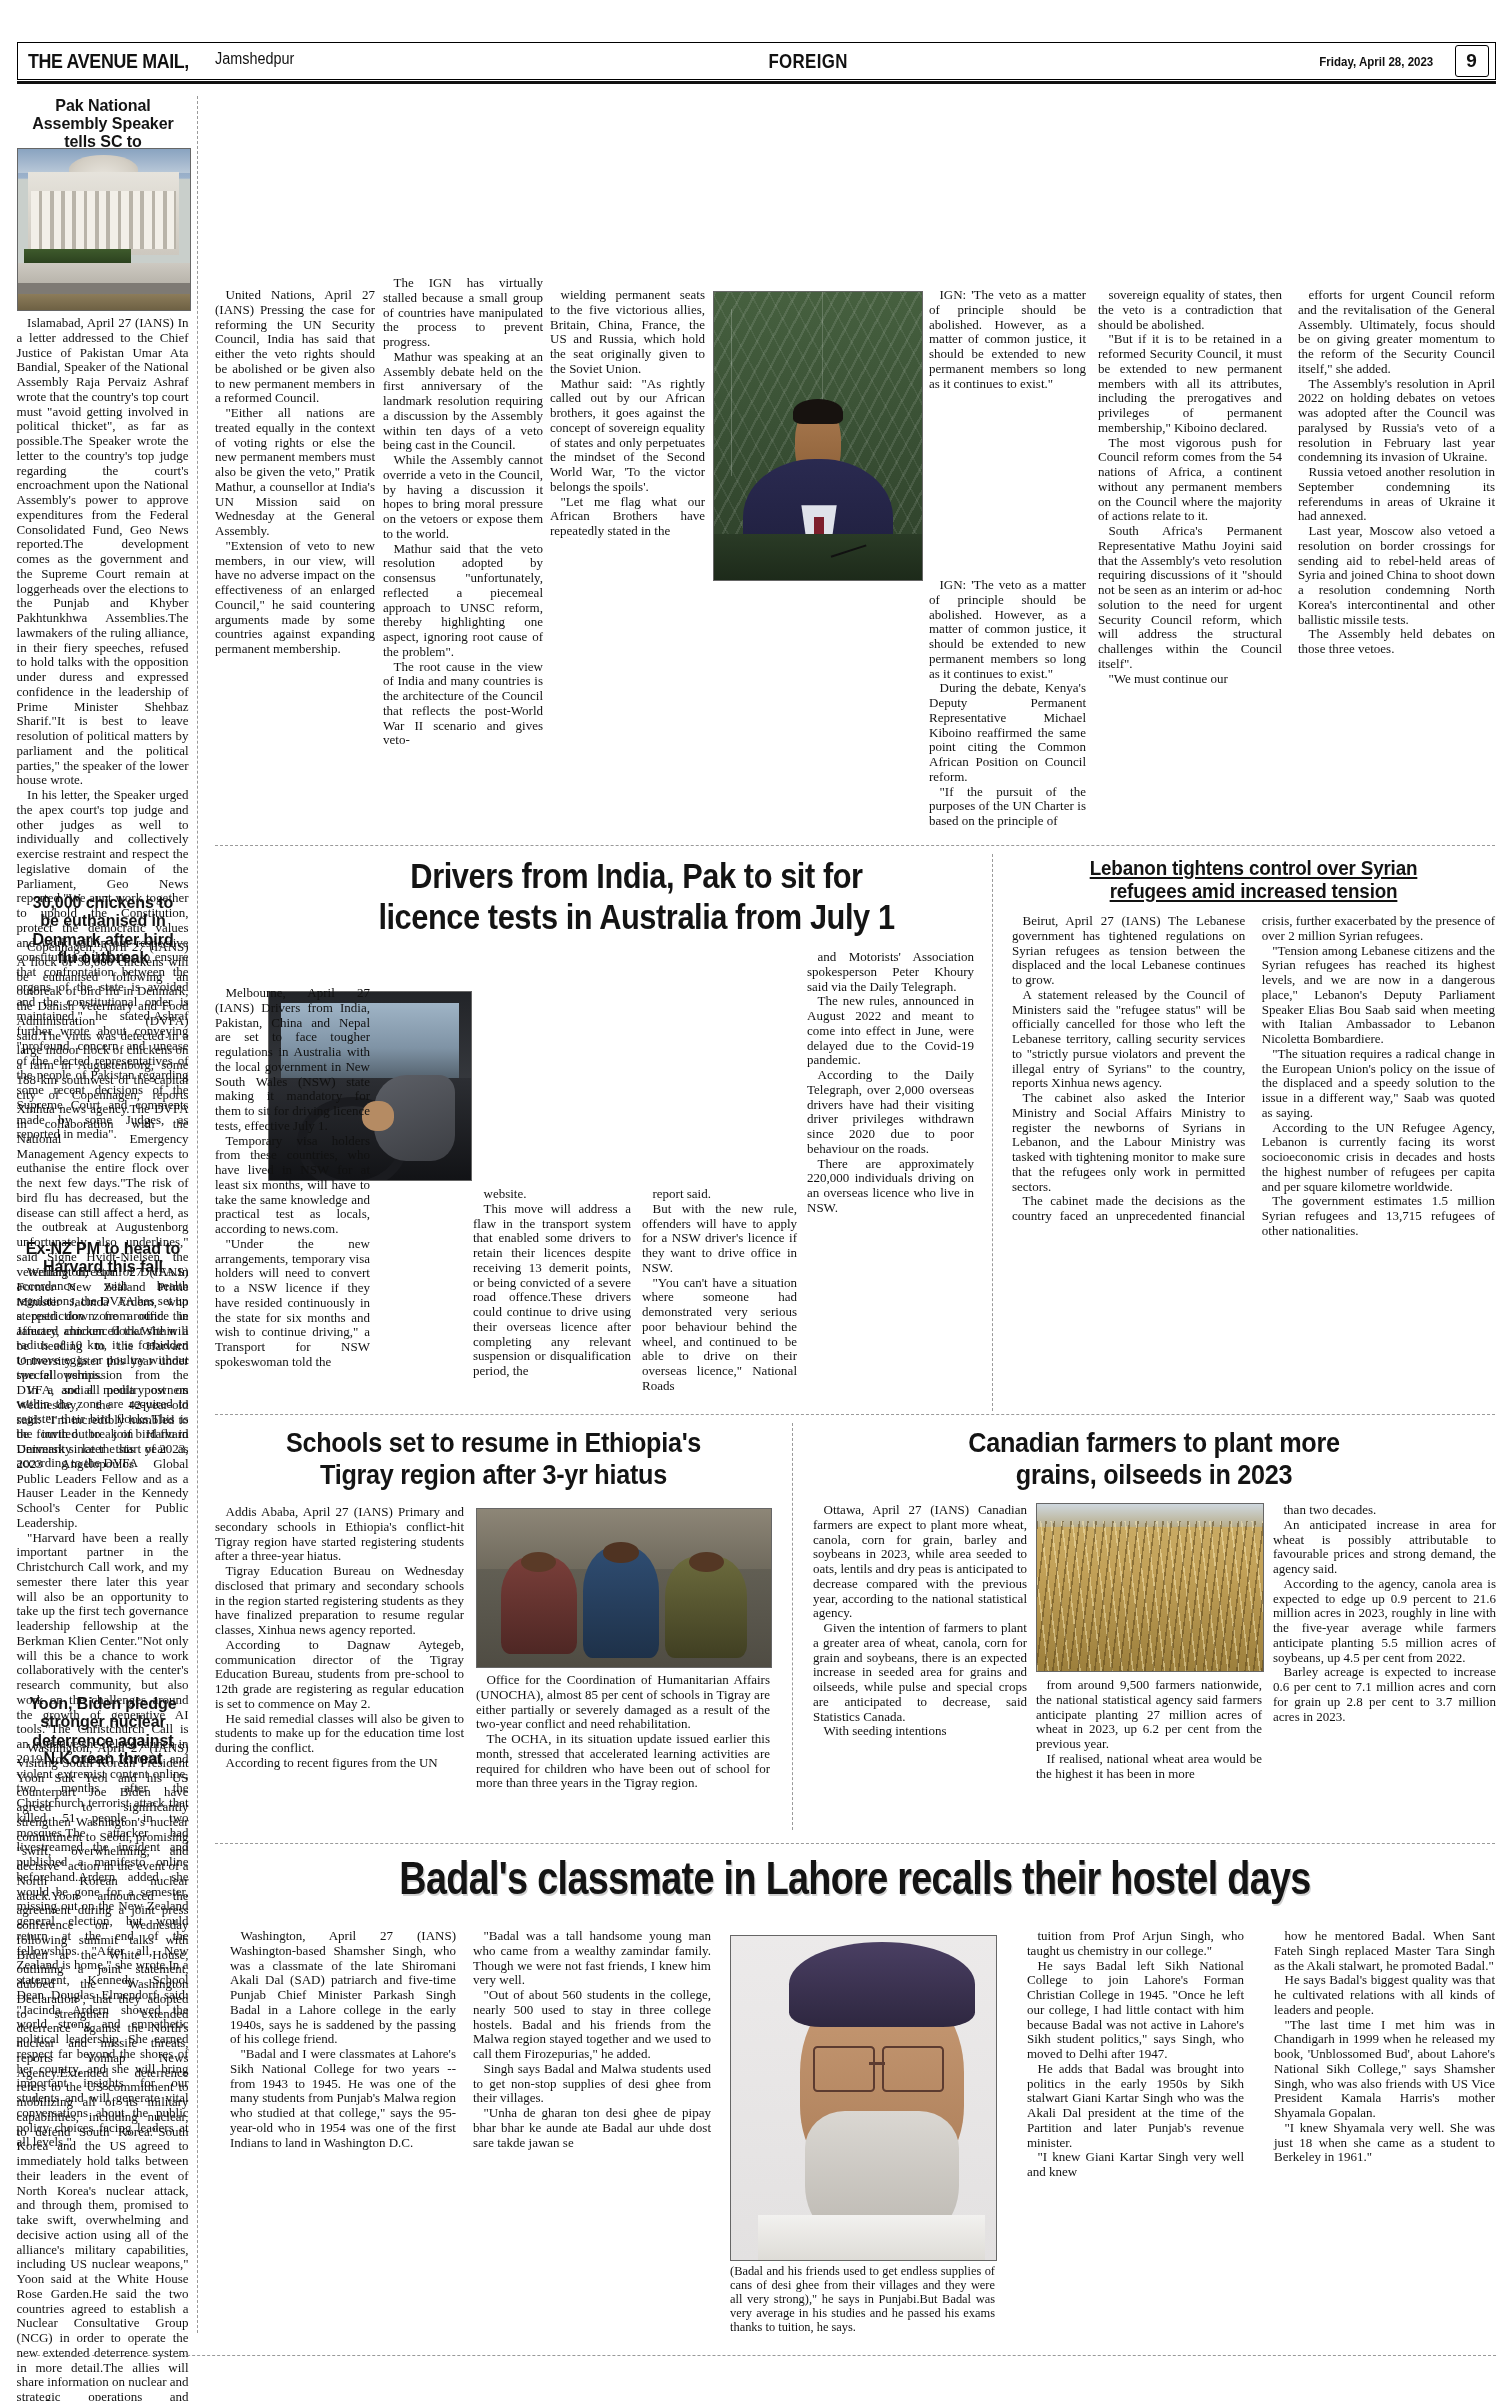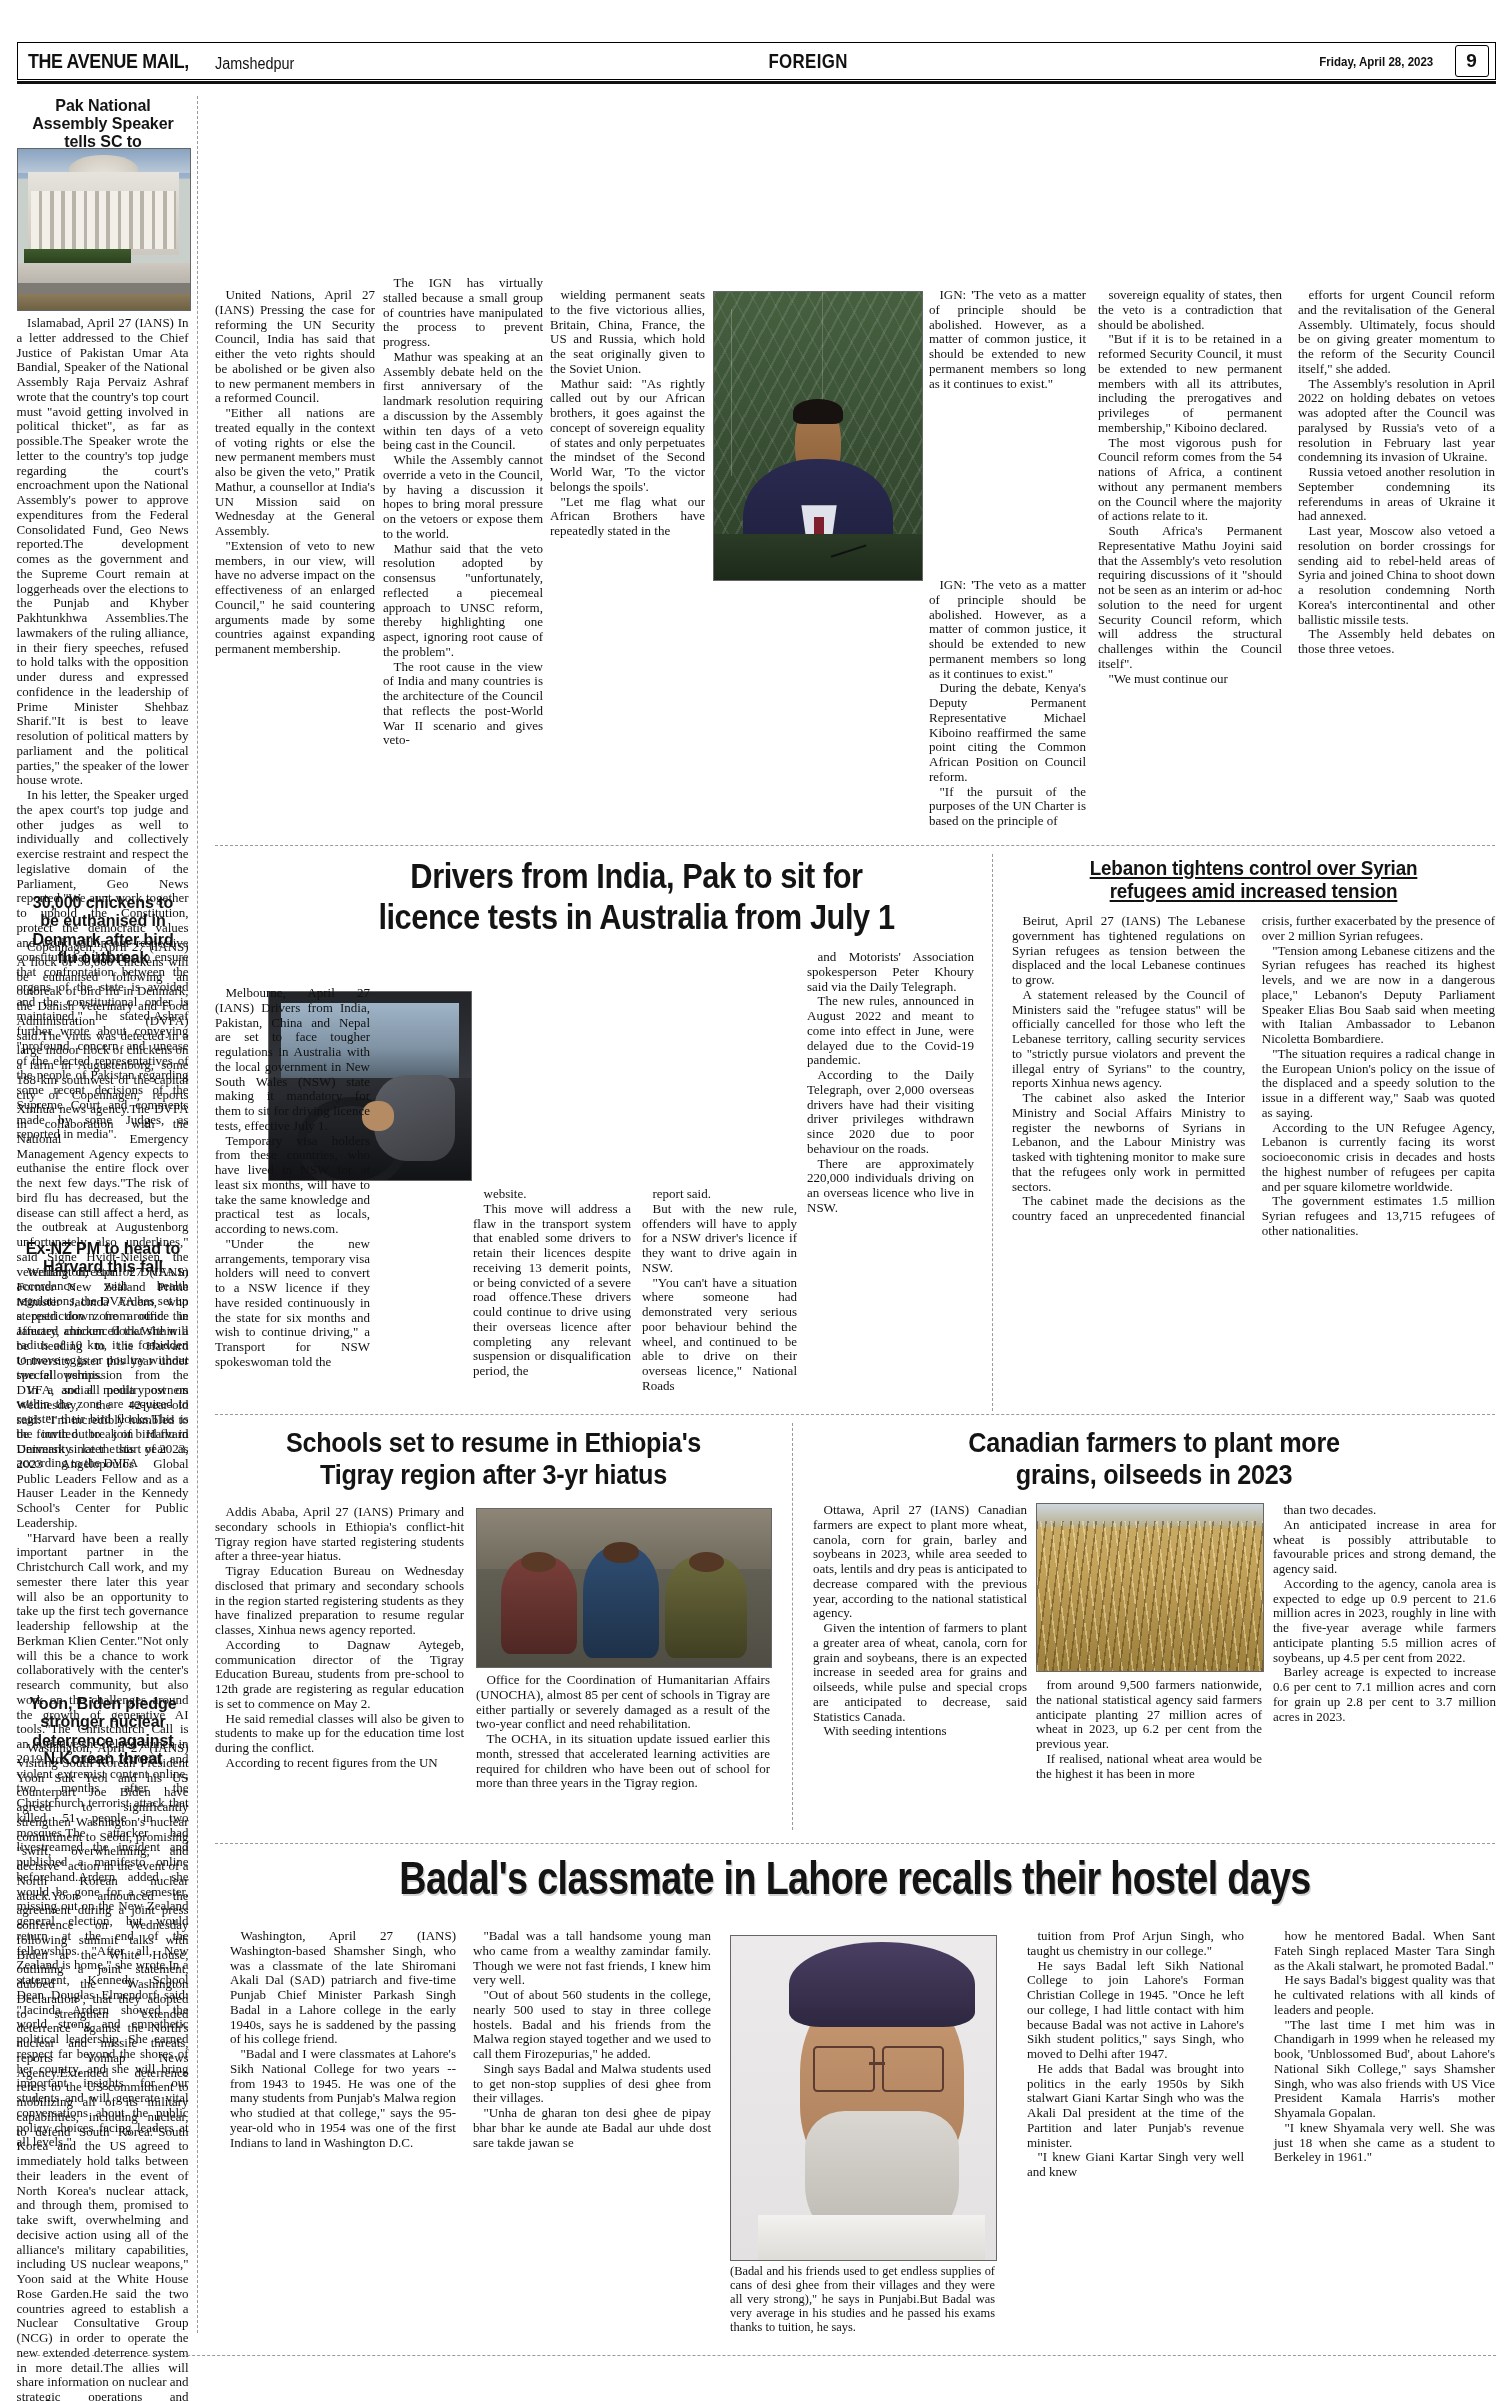--- a/index.html
+++ b/index.html
@@ -2,21 +2,21 @@
 <html style="font-size:12px"><head>
 <meta charset="utf-8">
 <style>
   html,body{margin:0;padding:0;background:#ffffff;}
   body{width:1512px;height:2401px;font-family:"Liberation Serif",serif;color:#111;}
   .page{position:relative;width:1512px;height:2401px;background:#fff;box-sizing:border-box;padding:0;}
 
   
   .masthead{position:absolute;left:16.6px;top:42px;width:1479px;height:38px;border:1.5px solid #000;box-sizing:border-box;display:flex;align-items:center;}
   .masthead-rule{position:absolute;left:16.6px;top:81px;width:1479px;height:3px;background:#111;}
-  .mh-left{flex:0 0 auto;padding-left:10.5px;display:flex;align-items:flex-end;white-space:nowrap;}
+  .mh-left{flex:0 0 auto;padding-left:10.5px;display:flex;align-items:flex-start;white-space:nowrap;}
   .mh-title{font-family:"Liberation Sans",sans-serif;font-weight:bold;font-size:20.3px;letter-spacing:-0.4px;transform:scaleX(.88);transform-origin:left center;}
   .mh-city{font-family:"Liberation Sans",sans-serif;font-size:16px;margin-left:3.8px;transform:scaleX(.9);transform-origin:left center;}
   .mh-center{flex:1 1 auto;text-align:center;font-family:"Liberation Sans",sans-serif;font-weight:bold;font-size:19.6px;letter-spacing:0.4px;transform:scaleX(.86);}
   .mh-right{flex:0 0 auto;display:flex;align-items:center;padding-right:6px;}
   .mh-date{font-family:"Liberation Sans",sans-serif;font-weight:bold;font-size:12.8px;transform:scaleX(.9);margin-right:15px;white-space:nowrap;}
   .mh-page{width:32px;height:30px;border:1.1px solid #000;border-radius:3px;display:flex;align-items:center;justify-content:center;font-family:"Liberation Sans",sans-serif;font-weight:bold;font-size:19px;}
 
   
   .hl{font-family:"Liberation Sans",sans-serif;font-weight:bold;color:#141414;text-align:center;line-height:1.04;}
   .hl-xxl{font-size:46px;letter-spacing:-0.8px;transform:scaleX(.82);transform-origin:center top;text-shadow:1.5px 1.5px 0 rgba(0,0,0,.18);}
@@ -255,21 +255,21 @@
     <p>Temporary visa holders from these countries, who have lived in NSW for at least six months, will have to take the same knowledge and practical test as locals, according to news.com.</p>
     <p>"Under the new arrangements, temporary visa holders will need to convert to a NSW licence if they have resided continuously in the state for six months and wish to continue driving," a Transport for NSW spokeswoman told the</p>
   </div>
   <div class="col" style="position:absolute;left:473px;top:1187px;width:158px;">
     <p class="first">website.</p>
     <p>This move will address a flaw in the transport system that enabled some drivers to retain their licences despite receiving 13 demerit points, or being convicted of a severe road offence.These drivers could continue to drive using their overseas licence after completing any relevant suspension or disqualification period, the</p>
   </div>
 
   <div class="col" style="position:absolute;left:642px;top:1187px;width:155px;">
     <p class="first">report said.</p>
-    <p>But with the new rule, offenders will have to apply for a NSW driver's licence if they want to drive again in NSW.</p>
+    <p>But with the new rule, offenders will have to apply for a NSW driver's licence if they want to drive office in NSW.</p>
     <p>"You can't have a situation where someone had demonstrated very serious poor behaviour behind the wheel, and continued to be able to drive on their overseas licence," National Roads</p>
   </div>
   <div class="col" style="position:absolute;left:807px;top:950px;width:167px;">
     <p class="first">and Motorists' Association spokesperson Peter Khoury said via the Daily Telegraph.</p>
     <p>The new rules, announced in August 2022 and meant to come into effect in June, were delayed due to the Covid-19 pandemic.</p>
     <p>According to the Daily Telegraph, over 2,000 overseas drivers have had their visiting driver privileges withdrawn since 2020 due to poor behaviour on the roads.</p>
     <p>There are approximately 220,000 individuals driving on an overseas licence who live in NSW.</p>
   </div>
 
   <div class="vdash" style="left:992px;top:854px;height:557px;"></div>

